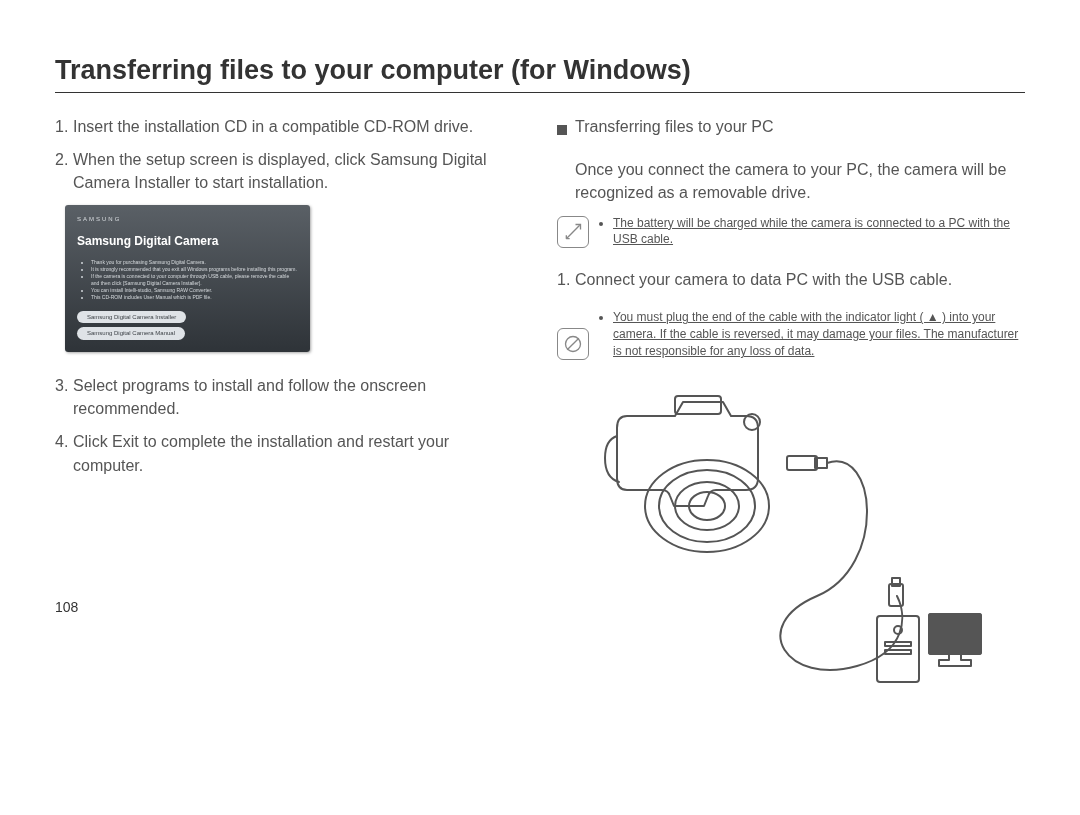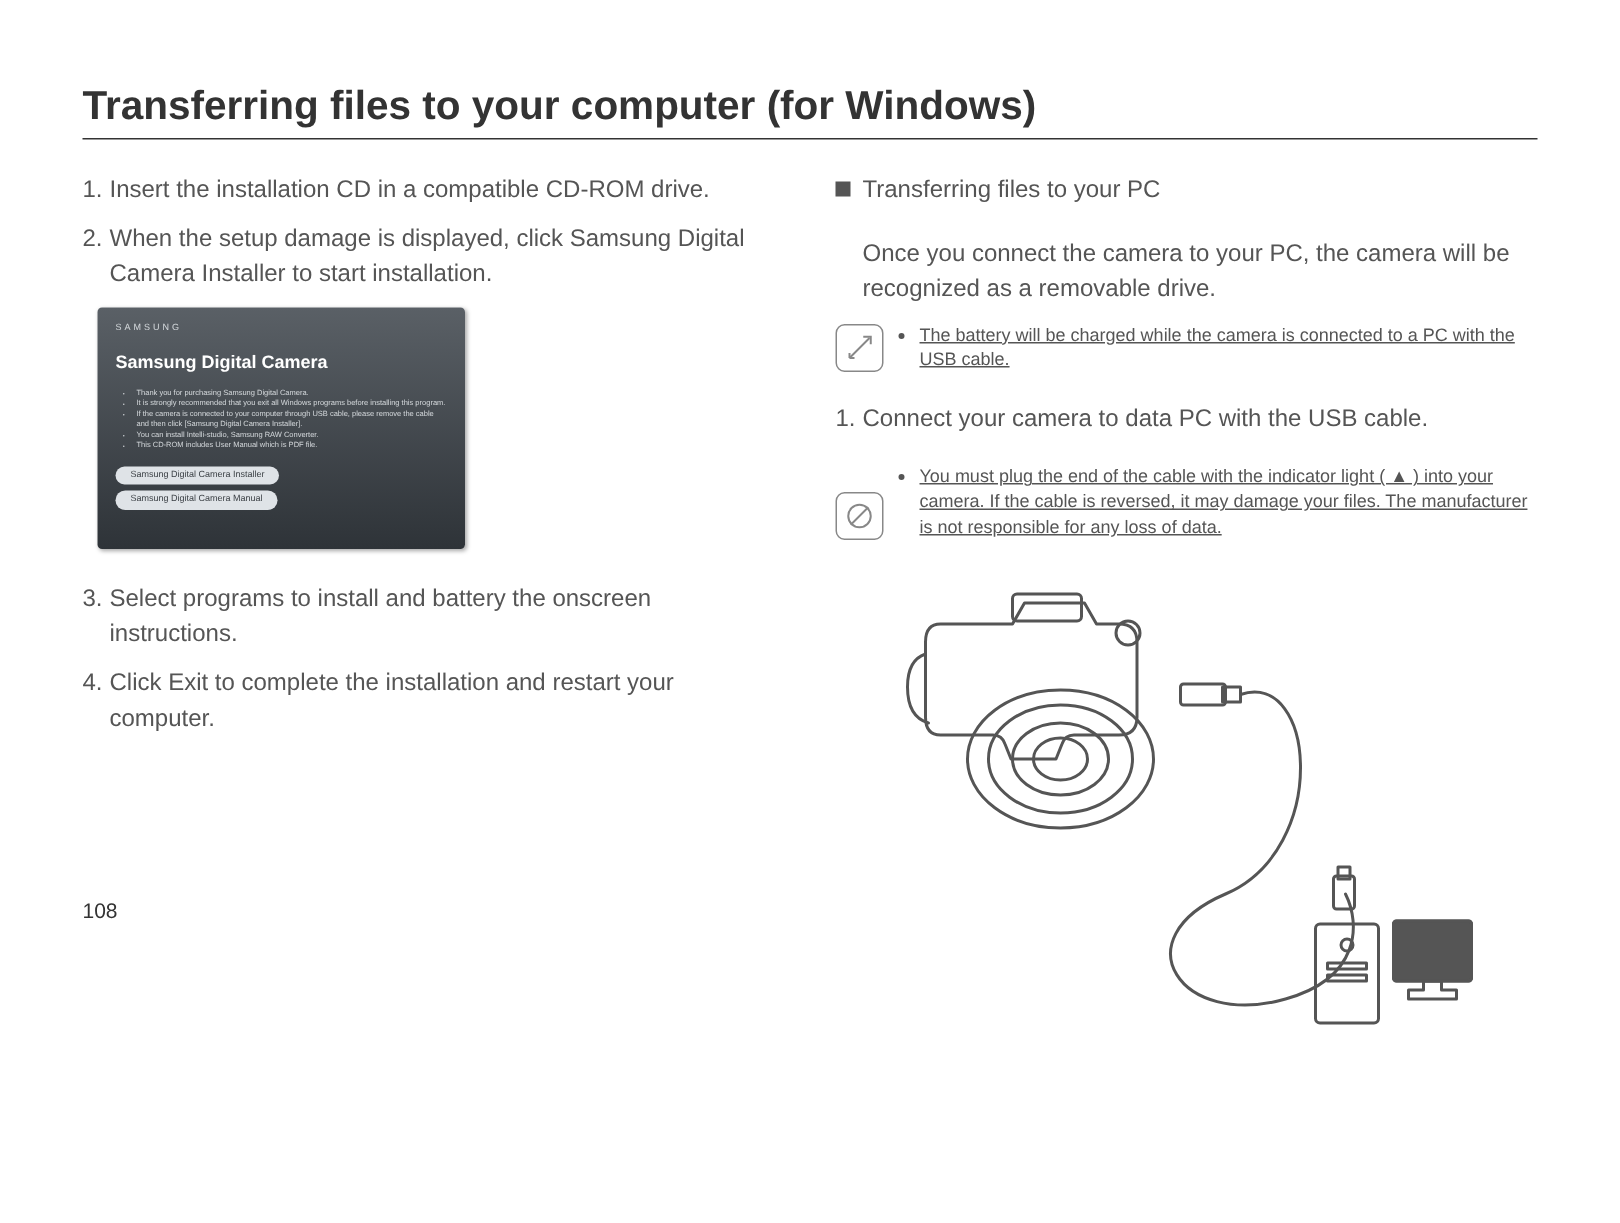--- a/index.html
+++ b/index.html
@@ -44,21 +44,21 @@
   }
   .step { display: flex; }
   .step .num { width: 18px; flex: none; }
   .step .txt { flex: 1; }
   .imgbox {
     margin: 10px 0 22px 10px;
     width: 245px;
     background: linear-gradient(#5a6066, #2e3338);
     border-radius: 3px;
     color: #e9edf0;
-    padding: 10px 12px 24px 12px;
+    padding: 10px 12px 10px 12px;
     box-sizing: border-box;
     font-size: 8px;
     box-shadow: 1px 1px 3px rgba(0,0,0,0.35);
   }
   .imgbox .brand {
     font-size: 6px;
     letter-spacing: 2px;
     opacity: .85;
   }
   .imgbox .bigtitle {
@@ -78,21 +78,21 @@
     background: #dfe3e7;
     color: #3a3f44;
     border-radius: 10px;
     padding: 2px 10px;
     font-size: 6px;
     display: inline-block;
     margin: 2px 0;
   }
   .subhead {
     display: flex;
-    align-items: flex-start;
+    align-items: center;
     gap: 8px;
     margin-bottom: 2px;
   }
   .blk {
     width: 10px; height: 10px;
     background: #555;
     margin-top: 6px;
     flex: none;
   }
   .notebox {
@@ -145,40 +145,40 @@
 
     <div class="col">
 
       <div class="step">
         <span class="num">1.</span>
         <span class="txt">Insert the installation CD in a compatible CD-ROM drive.</span>
       </div>
 
       <div class="step">
         <span class="num">2.</span>
-        <span class="txt">When the setup damage is displayed, click Samsung Digital Camera Installer to start installation.</span>
+        <span class="txt">When the setup screen is displayed, click Samsung Digital Camera Installer to start installation.</span>
       </div>
 
       <div class="imgbox">
         <div class="brand">SAMSUNG</div>
         <div class="bigtitle">Samsung Digital Camera</div>
         <ul>
           <li>Thank you for purchasing Samsung Digital Camera.</li>
           <li>It is strongly recommended that you exit all Windows programs before installing this program.</li>
           <li>If the camera is connected to your computer through USB cable, please remove the cable and then click [Samsung Digital Camera Installer].</li>
           <li>You can install Intelli-studio, Samsung RAW Converter.</li>
           <li>This CD-ROM includes User Manual which is PDF file.</li>
         </ul>
         <div><span class="pill">Samsung Digital Camera Installer</span></div>
         <div><span class="pill">Samsung Digital Camera Manual</span></div>
       </div>
 
       <div class="step">
         <span class="num">3.</span>
-        <span class="txt">Select programs to install and battery the onscreen instructions.</span>
+        <span class="txt">Select programs to install and follow the onscreen recommended.</span>
       </div>
 
       <div class="step">
         <span class="num">4.</span>
         <span class="txt">Click Exit to complete the installation and restart your computer.</span>
       </div>
 
     </div>
 
     <div class="col">

